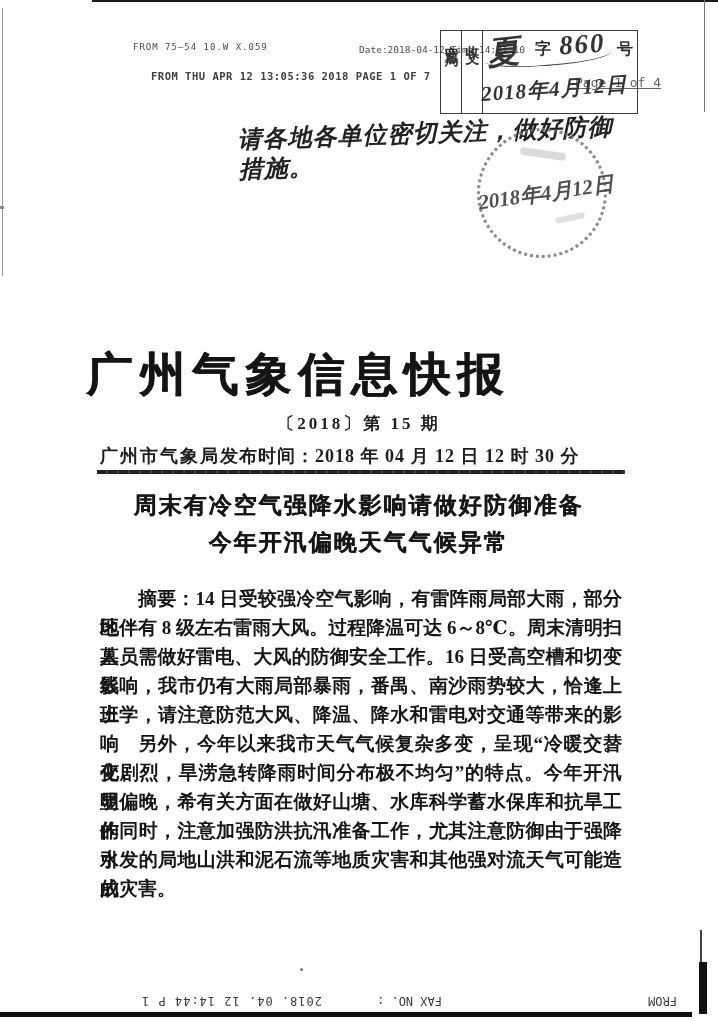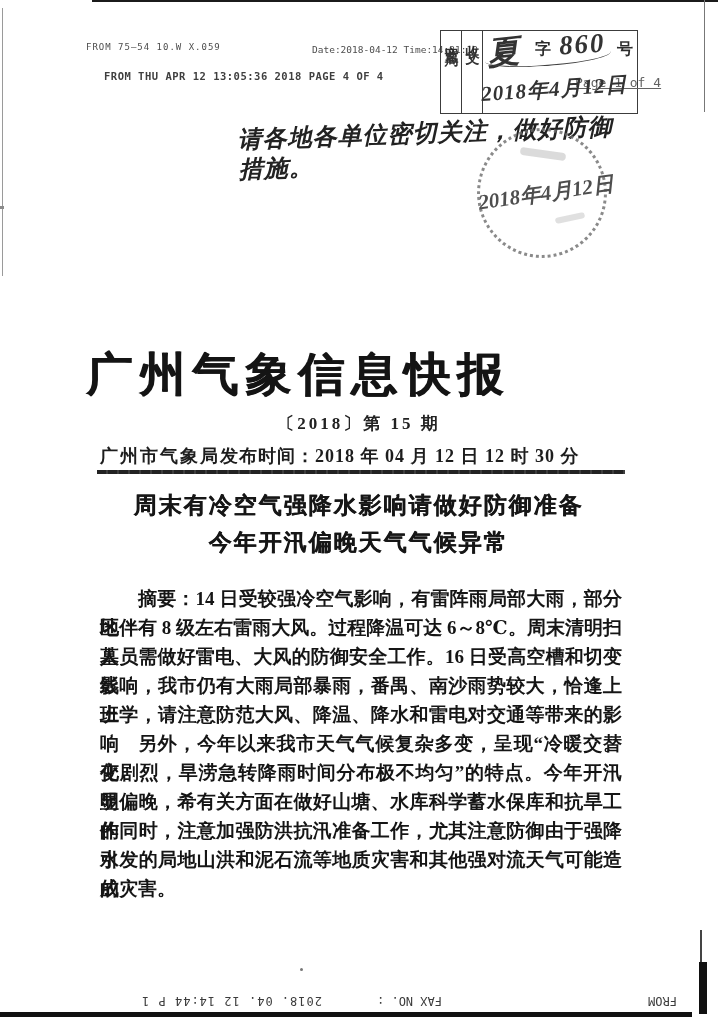--- a/index.html
+++ b/index.html
@@ -14,21 +14,21 @@
   
   .edge-top{left:92px;top:0;width:626px;height:2px;background:#1b1b1b;}
   .edge-left{left:2px;top:8px;width:1px;height:268px;background:#9a9a9a;}
   .edge-left-tick{left:0;top:206px;width:4px;height:3px;background:#8a8a8a;}
   .edge-right-top{left:704px;top:0;width:1px;height:112px;background:#777;}
   .edge-right-bottom{left:700px;top:930px;width:2px;height:60px;background:#444;}
   .edge-right-bar{left:699px;top:962px;width:8px;height:52px;background:#111;}
   .edge-bottom{left:0;top:1012px;width:692px;height:5px;background:#111;}
 
   
-  .fax{font-family:"DejaVu Sans Mono","Liberation Mono",monospace;color:#4d4d4d;}
+  .fax{font-family:"DejaVu Sans Mono","Liberation Mono",monospace;color:#4d4d4d;margin-left:47px;}
   .fax-garbled{left:86px;top:42px;font-size:9px;letter-spacing:1px;filter:blur(.4px);}
   .fax-date{left:312px;top:44px;font-size:9.5px;filter:blur(.3px);}
   .fax-from-line{left:104px;top:70px;font-size:10.5px;font-weight:bold;color:#3f3f3f;letter-spacing:.5px;filter:blur(.25px);}
 
   
   .stampbox{
     left:440px;top:30px;width:196px;height:82px;
     border:1.6px solid #2c2c2c;display:flex;opacity:.92;
   }
   .stampbox .labels{display:flex;border-right:1.4px solid #2c2c2c;}
@@ -109,21 +109,21 @@
 <div class="abs edge-top"></div>
 <div class="abs edge-left"></div>
 <div class="abs edge-left-tick"></div>
 <div class="abs edge-right-top"></div>
 <div class="abs edge-right-bottom"></div>
 <div class="abs edge-right-bar"></div>
 <div class="abs edge-bottom"></div>
 
 <div class="abs fax fax-garbled">FROM  75—54  10.W X.059</div>
 <div class="abs fax fax-date">Date:2018-04-12 Time:14:31:10</div>
-<div class="abs fax fax-from-line">FROM     THU APR 12 13:05:36 2018    PAGE 4 OF 4</div>
+<div class="abs fax fax-from-line">FROM     THU APR 12 13:05:36 2018    PAGE 1 OF 7</div>
 
 <div class="abs stampbox">
   <div class="labels">
     <div class="vcol first">安监局</div>
     <div class="vcol spread">收文</div>
   </div>
   <div class="content">
     <div class="abs hw ref-char">夏</div>
     <div class="abs ref-word">字</div>
     <div class="abs hw ref-number">860</div>

